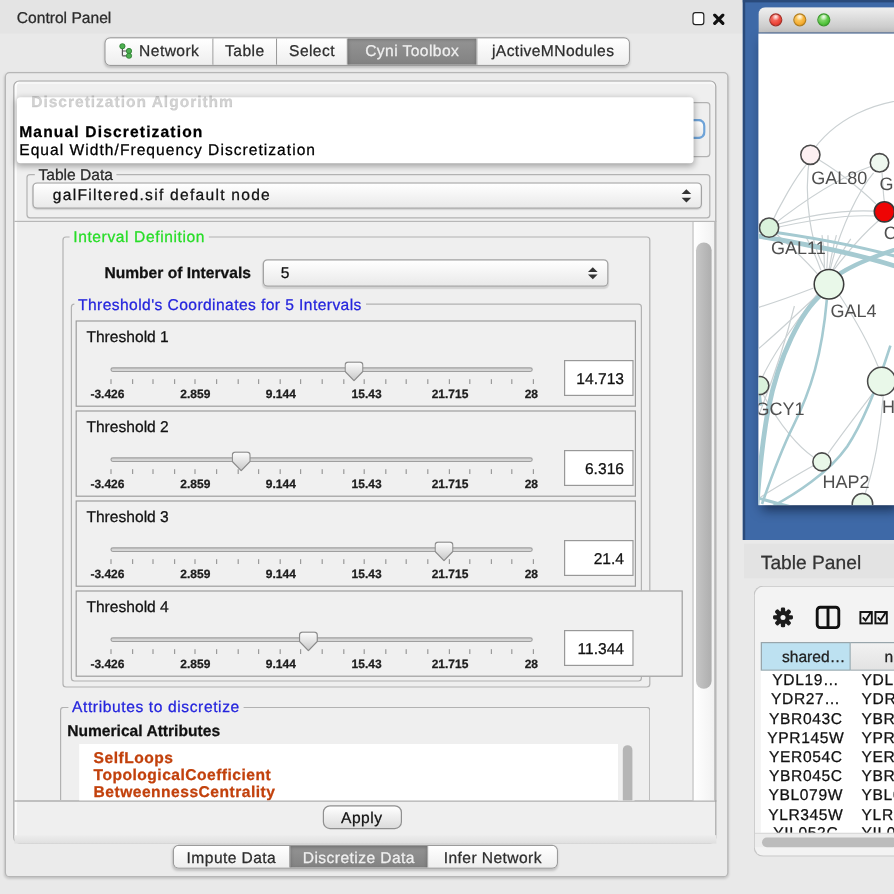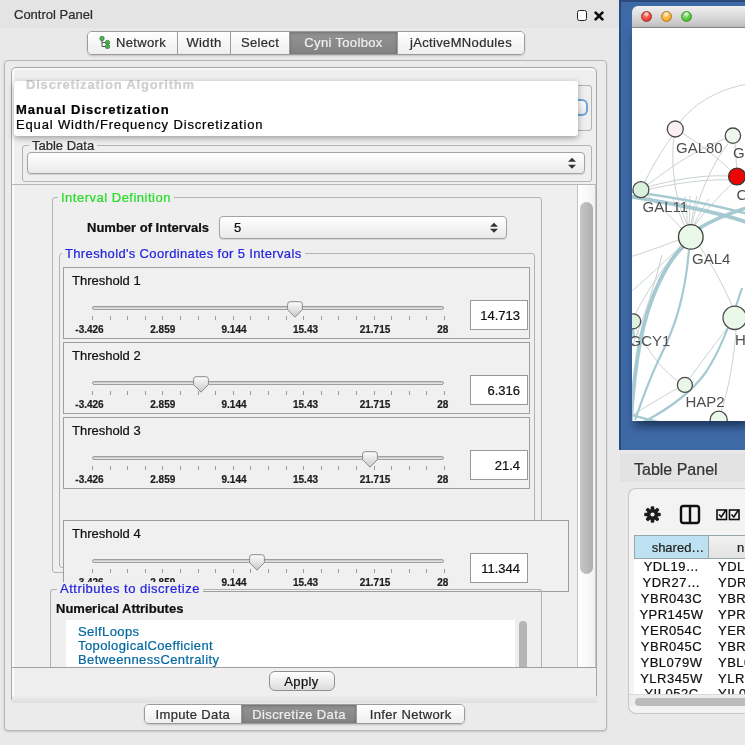--- a/index.html
+++ b/index.html
@@ -50,35 +50,36 @@
   <div style="width:90px;">
     <svg width="12" height="13" viewBox="0 0 12 13" style="margin-right:5px;">
       <line x1="3" y1="2.5" x2="3" y2="10.5" stroke="#555" stroke-width="1"></line>
       <line x1="3" y1="6.5" x2="8" y2="6.5" stroke="#555" stroke-width="1"></line>
       <line x1="3" y1="10.5" x2="8" y2="10.5" stroke="#555" stroke-width="1"></line>
       <circle cx="3" cy="2.5" r="2.2" fill="#4caf50" stroke="#2e7d32" stroke-width="0.7"></circle>
       <circle cx="8.5" cy="6.5" r="2.2" fill="#4caf50" stroke="#2e7d32" stroke-width="0.7"></circle>
       <circle cx="8.5" cy="10.5" r="2.2" fill="#4caf50" stroke="#2e7d32" stroke-width="0.7"></circle>
     </svg>
     Network</div>
-  <div style="width:53px;">Width</div>
+  <div style="width:53px;">Table</div>
   <div style="width:59px;">Select</div>
   <div class="dark" style="width:108px;">Cyni Toolbox</div>
   <div style="width:126px;">jActiveMNodules</div>
 </div>
 
 <div class="abs" style="left:4px;top:60px;width:603px;height:671px;border:1px solid #b6b6b6;border-radius:4px;background:#ebebeb;box-shadow:0 1px 2px rgba(0,0,0,0.15);"></div>
 
 <div class="abs" style="left:11px;top:67px;width:586px;height:636px;border:1px solid #a8a8a8;border-radius:5px;background:#efefef;box-shadow:inset 2px 0 0 rgba(255,255,255,0.8), inset 0 2px 0 rgba(255,255,255,0.5);"></div>
 
 <div class="group" style="left:22px;top:85px;width:570px;height:46px;"></div>
 
 <div class="group" style="left:22px;top:145px;width:570px;height:37px;"></div>
 <div class="glabel" style="left:29px;top:139px;color:#2b2b2b;">Table Data</div>
 <div class="combo" style="left:27px;top:152px;width:558px;height:22px;">
+  <div class="ctext" style="left:16px;letter-spacing:1.05px;">galFiltered.sif default node</div>
   <div class="arrows"></div>
 </div>
 
 <div class="abs" style="left:12px;top:184px;width:585px;height:1px;background:#b7b7b7;"></div>
 <div class="abs" style="left:12px;top:667px;width:585px;height:1px;background:#9f9f9f;"></div>
 
 <div class="abs" style="left:577px;top:185px;width:19px;height:482px;background:linear-gradient(90deg,#ffffff,#f2f2f2);border-left:1px solid #c4c4c4;border-right:1px solid #c4c4c4;"></div>
 <div class="abs" style="left:580px;top:202px;width:13px;height:372px;background:linear-gradient(90deg,#c6c6c6,#aeaeae);border-radius:7px;"></div>
 
 <div class="group" style="left:52px;top:197px;width:490px;height:375.5px;"></div>
@@ -210,21 +211,21 @@
     <defs>
           <linearGradient id="tg3" x1="0" y1="0" x2="0" y2="1">
       <stop offset="0" stop-color="#fdfdfd"></stop>
             <stop offset="1" stop-color="#c8c8c8"></stop>
           </linearGradient>
         </defs>
     <path d="M 3.2 0.7 H 12.8 A 2.6 2.6 0 0 1 15.4 3.3 V 8.6 L 8 16.2 L 0.6 8.6 V 3.3 A 2.6 2.6 0 0 1 3.2 0.7 Z" fill="url(#tg3)" stroke="#8b8b8b" stroke-width="1"></path>
       </svg>
       <div class="vfield" style="left:406px;top:32px;width:58px;height:30px;">21.4</div>
     </div>
-    <div class="tbox" style="left:63px;top:520px;width:506px;height:71.5px;">
+    <div class="tbox" style="left:63px;top:492px;width:506px;height:71.5px;">
       <div class="ttitle">Threshold 4</div>
       <div class="track" style="left:28px;top:38px;width:352px;"></div>
       <div class="tick" style="left:28.0px;top:47.5px;"></div>
       <div class="tick" style="left:45.6px;top:47.5px;"></div>
       <div class="tick" style="left:63.2px;top:47.5px;"></div>
       <div class="tick" style="left:80.8px;top:47.5px;"></div>
       <div class="tick" style="left:98.4px;top:47.5px;"></div>
       <div class="tick" style="left:116.0px;top:47.5px;"></div>
       <div class="tick" style="left:133.6px;top:47.5px;"></div>
       <div class="tick" style="left:151.2px;top:47.5px;"></div>
@@ -257,21 +258,21 @@
     <path d="M 3.2 0.7 H 12.8 A 2.6 2.6 0 0 1 15.4 3.3 V 8.6 L 8 16.2 L 0.6 8.6 V 3.3 A 2.6 2.6 0 0 1 3.2 0.7 Z" fill="url(#tg4)" stroke="#8b8b8b" stroke-width="1"></path>
       </svg>
       <div class="vfield" style="left:406px;top:32px;width:58px;height:30px;">11.344</div>
     </div>
   </div>
 
 <div class="group" style="left:50px;top:589px;width:492px;height:78px;border-bottom:none;border-bottom-left-radius:0;border-bottom-right-radius:0;"></div>
 <div class="glabel" style="left:57px;top:582px;color:#2424dd;letter-spacing:0.5px;">Attributes to discretize</div>
 <div class="abs" style="left:56px;top:601px;font-size:13px;font-weight:bold;color:#111;">Numerical Attributes</div>
 <div class="abs" style="left:66px;top:620px;width:462px;height:47px;background:#ffffff;overflow:hidden;">
-  <div style="font-size:13px;color:#0369a1;padding:5px 0 0 12px;line-height:14px;letter-spacing:0.4px;">SelfLoops<br>TopologicalCoefficient<br>BetweennessCentrality</div>
+  <div style="font-size:13px;color:#c2410c;padding:5px 0 0 12px;line-height:14px;letter-spacing:0.4px;font-weight:bold;">SelfLoops<br>TopologicalCoefficient<br>BetweennessCentrality</div>
 </div>
 <div class="abs" style="left:515px;top:620px;width:13.5px;height:47px;background:#efefef;"></div>
 <div class="abs" style="left:518.5px;top:621px;width:8.5px;height:46px;background:#b5b5b5;border-radius:4.5px 4.5px 0 0;"></div>
 
 <div class="abs" style="left:268.5px;top:671px;width:66px;height:20px;border:1px solid #909090;border-radius:6px;background:linear-gradient(#ffffff,#dcdcdc);font-size:13px;letter-spacing:0.4px;color:#111;display:flex;align-items:center;justify-content:center;">Apply</div>
 
 <div class="abs" style="left:12px;top:695.5px;width:585px;height:7px;background:linear-gradient(#ededed,#dfdfdf);"></div>
 
 <div class="seg abs" style="left:144px;top:704px;width:321px;height:20px;">
   <div style="width:97px;">Impute Data</div>

